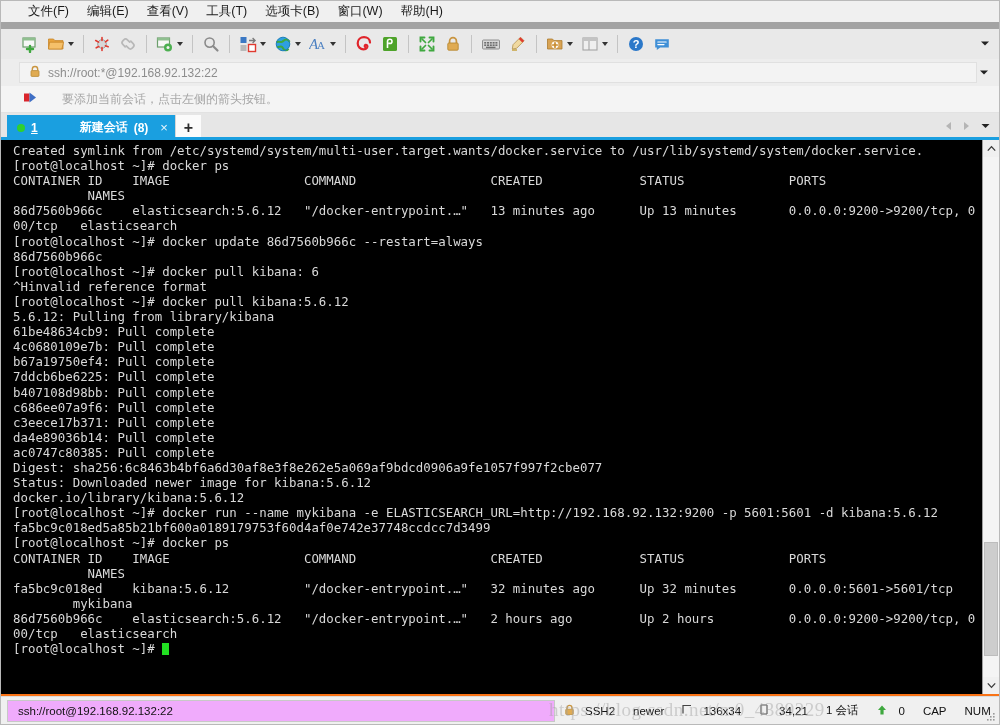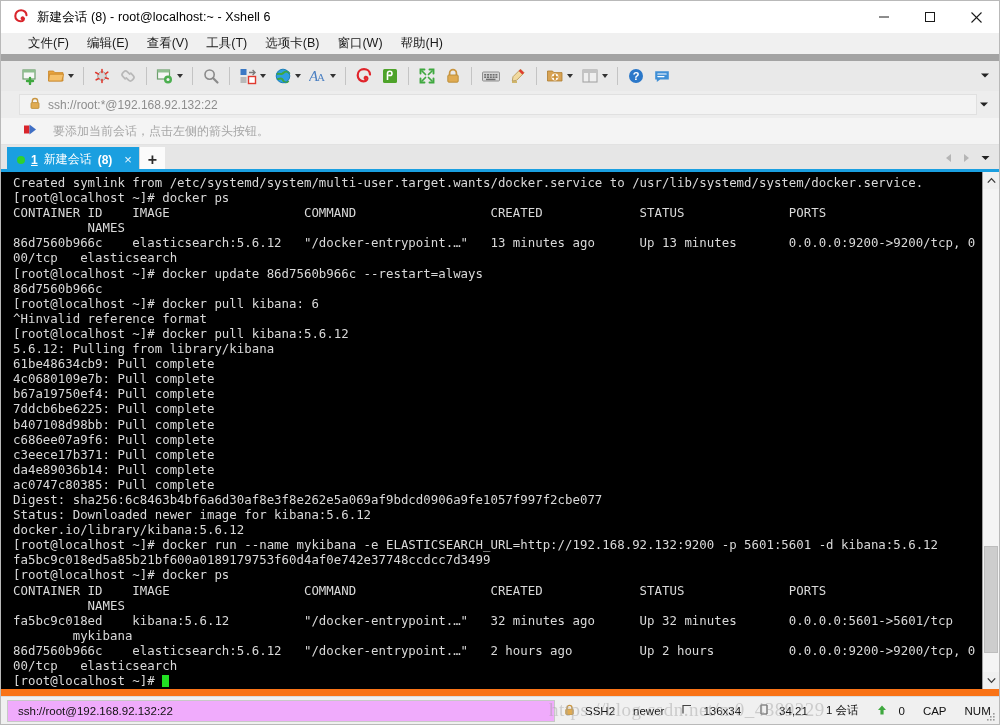--- a/index.html
+++ b/index.html
@@ -88,21 +88,21 @@
   .addr-text { font-size: 12px; color: #8d8d8d; }
   .addr-caret {
     position: absolute; right: 9px; top: 50%; transform: translateY(-50%);
   }
 
   
   .hintbar {
     height: 27px; flex: 0 0 27px;
     background: #f4f4f4;
     display: flex; align-items: center;
-    padding-left: 22px; gap: 16px;
+    padding-left: 22px; gap: 25px;
     border-bottom: 1px solid #e2e2e2;
   }
   .hint-text { font-size: 12px; color: #a6a6a6; }
 
   
   .tabbar {
     height: 27px; flex: 0 0 27px;
     background: #e6e6e6;
     display: flex; align-items: flex-end;
     position: relative;
@@ -112,21 +112,21 @@
     display: flex; align-items: center;
     padding: 0 7px 0 10px; gap: 6px;
     color: #ffffff; font-size: 12px;
     margin-left: 6px;
   }
   .tab-dot {
     width: 8px; height: 8px; border-radius: 50%;
     background: #2fd02f; flex: 0 0 8px;
   }
   .tab-num { text-decoration: underline; font-weight: bold; }
-  .tab-label { font-weight: normal; white-space: nowrap; }
+  .tab-label { font-weight: bold; white-space: nowrap; margin-left: 36px; }
   .tab-count { font-weight: bold; }
   .tab-close { font-size: 13px; color: #e8f5fd; margin-left: 6px; }
   .tab-new {
     width: 26px; height: 25px; background: #fbfbfb;
     display: flex; align-items: center; justify-content: center;
     font-size: 16px; color: #2b2b2b; font-weight: bold;
     border-left: 1px solid #d6d6d6;
   }
   .tab-nav {
     position: absolute; right: 8px; bottom: 5px;
@@ -134,21 +134,21 @@
   }
   .tabbar-underline {
     position: absolute; left: 0; right: 0; bottom: 0;
     height: 3px; background: #1a9fe0;
   }
 
   
   .term-wrap {
     flex: 1 1 auto; display: flex;
     background: #000; position: relative; min-height: 0;
-    border-bottom: 7px solid #f97316;
+    border-bottom: 2px solid #f97316;
     gap: 6px;
   }
   .term {
     flex: 1 1 auto; background: #000000;
     color: #d9d9d9;
     font-family: "DejaVu Sans Mono", "Liberation Mono", monospace;
     font-size: 12.4px; line-height: 15.1px;
     padding: 3px 0 0 12px;
     white-space: pre;
     overflow: hidden;
@@ -208,46 +208,20 @@
     font-size: 19px; color: rgba(160,160,160,0.45);
     letter-spacing: 0.5px; white-space: nowrap;
     pointer-events: none; user-select: none;
   }
 </style>
 </head>
 <body>
 
 <div id="app">
 
-  <div class="titlebar">
-    <div class="title-icon">
-      <svg width="16" height="16" viewBox="0 0 16 16">
-        <path d="M13.5 6.2c0-3-2.5-4.9-5.4-4.9C5 1.3 2.3 3.5 2.3 6.9c0 3.2 2.4 5.4 5.2 5.4 1.5 0 2.6-.6 3.2-1.5.4-.7.4-1.6-.2-2.1-.5-.4-1.3-.3-1.7.2-.3.4-.2 1 .2 1.2" fill="none" stroke="#d9252b" stroke-width="2.1" stroke-linecap="round"></path>
-      </svg>
-    </div>
-    <div class="title-text">新建会话 (8) - root@localhost:~ - Xshell 6</div>
-    <div class="wincontrols">
-      <div class="wc">
-        <svg width="12" height="12" viewBox="0 0 12 12">
-            <line x1="1" y1="6" x2="11" y2="6" stroke="#1a1a1a" stroke-width="1"></line>
-          </svg>
-      </div>
-      <div class="wc">
-        <svg width="12" height="12" viewBox="0 0 12 12">
-            <rect x="1.5" y="1.5" width="9" height="9" fill="none" stroke="#1a1a1a" stroke-width="1"></rect>
-          </svg>
-      </div>
-      <div class="wc">
-        <svg width="13" height="13" viewBox="0 0 13 13">
-            <line x1="1.5" y1="1.5" x2="11.5" y2="11.5" stroke="#1a1a1a" stroke-width="1.1"></line>
-            <line x1="11.5" y1="1.5" x2="1.5" y2="11.5" stroke="#1a1a1a" stroke-width="1.1"></line>
-          </svg>
-      </div>
-    </div>
-  </div>
 
   <div class="menubar">
     <div class="menu-item">文件(F)</div>
     <div class="menu-item">编辑(E)</div>
     <div class="menu-item">查看(V)</div>
     <div class="menu-item">工具(T)</div>
     <div class="menu-item">选项卡(B)</div>
     <div class="menu-item">窗口(W)</div>
     <div class="menu-item">帮助(H)</div>
   </div>

